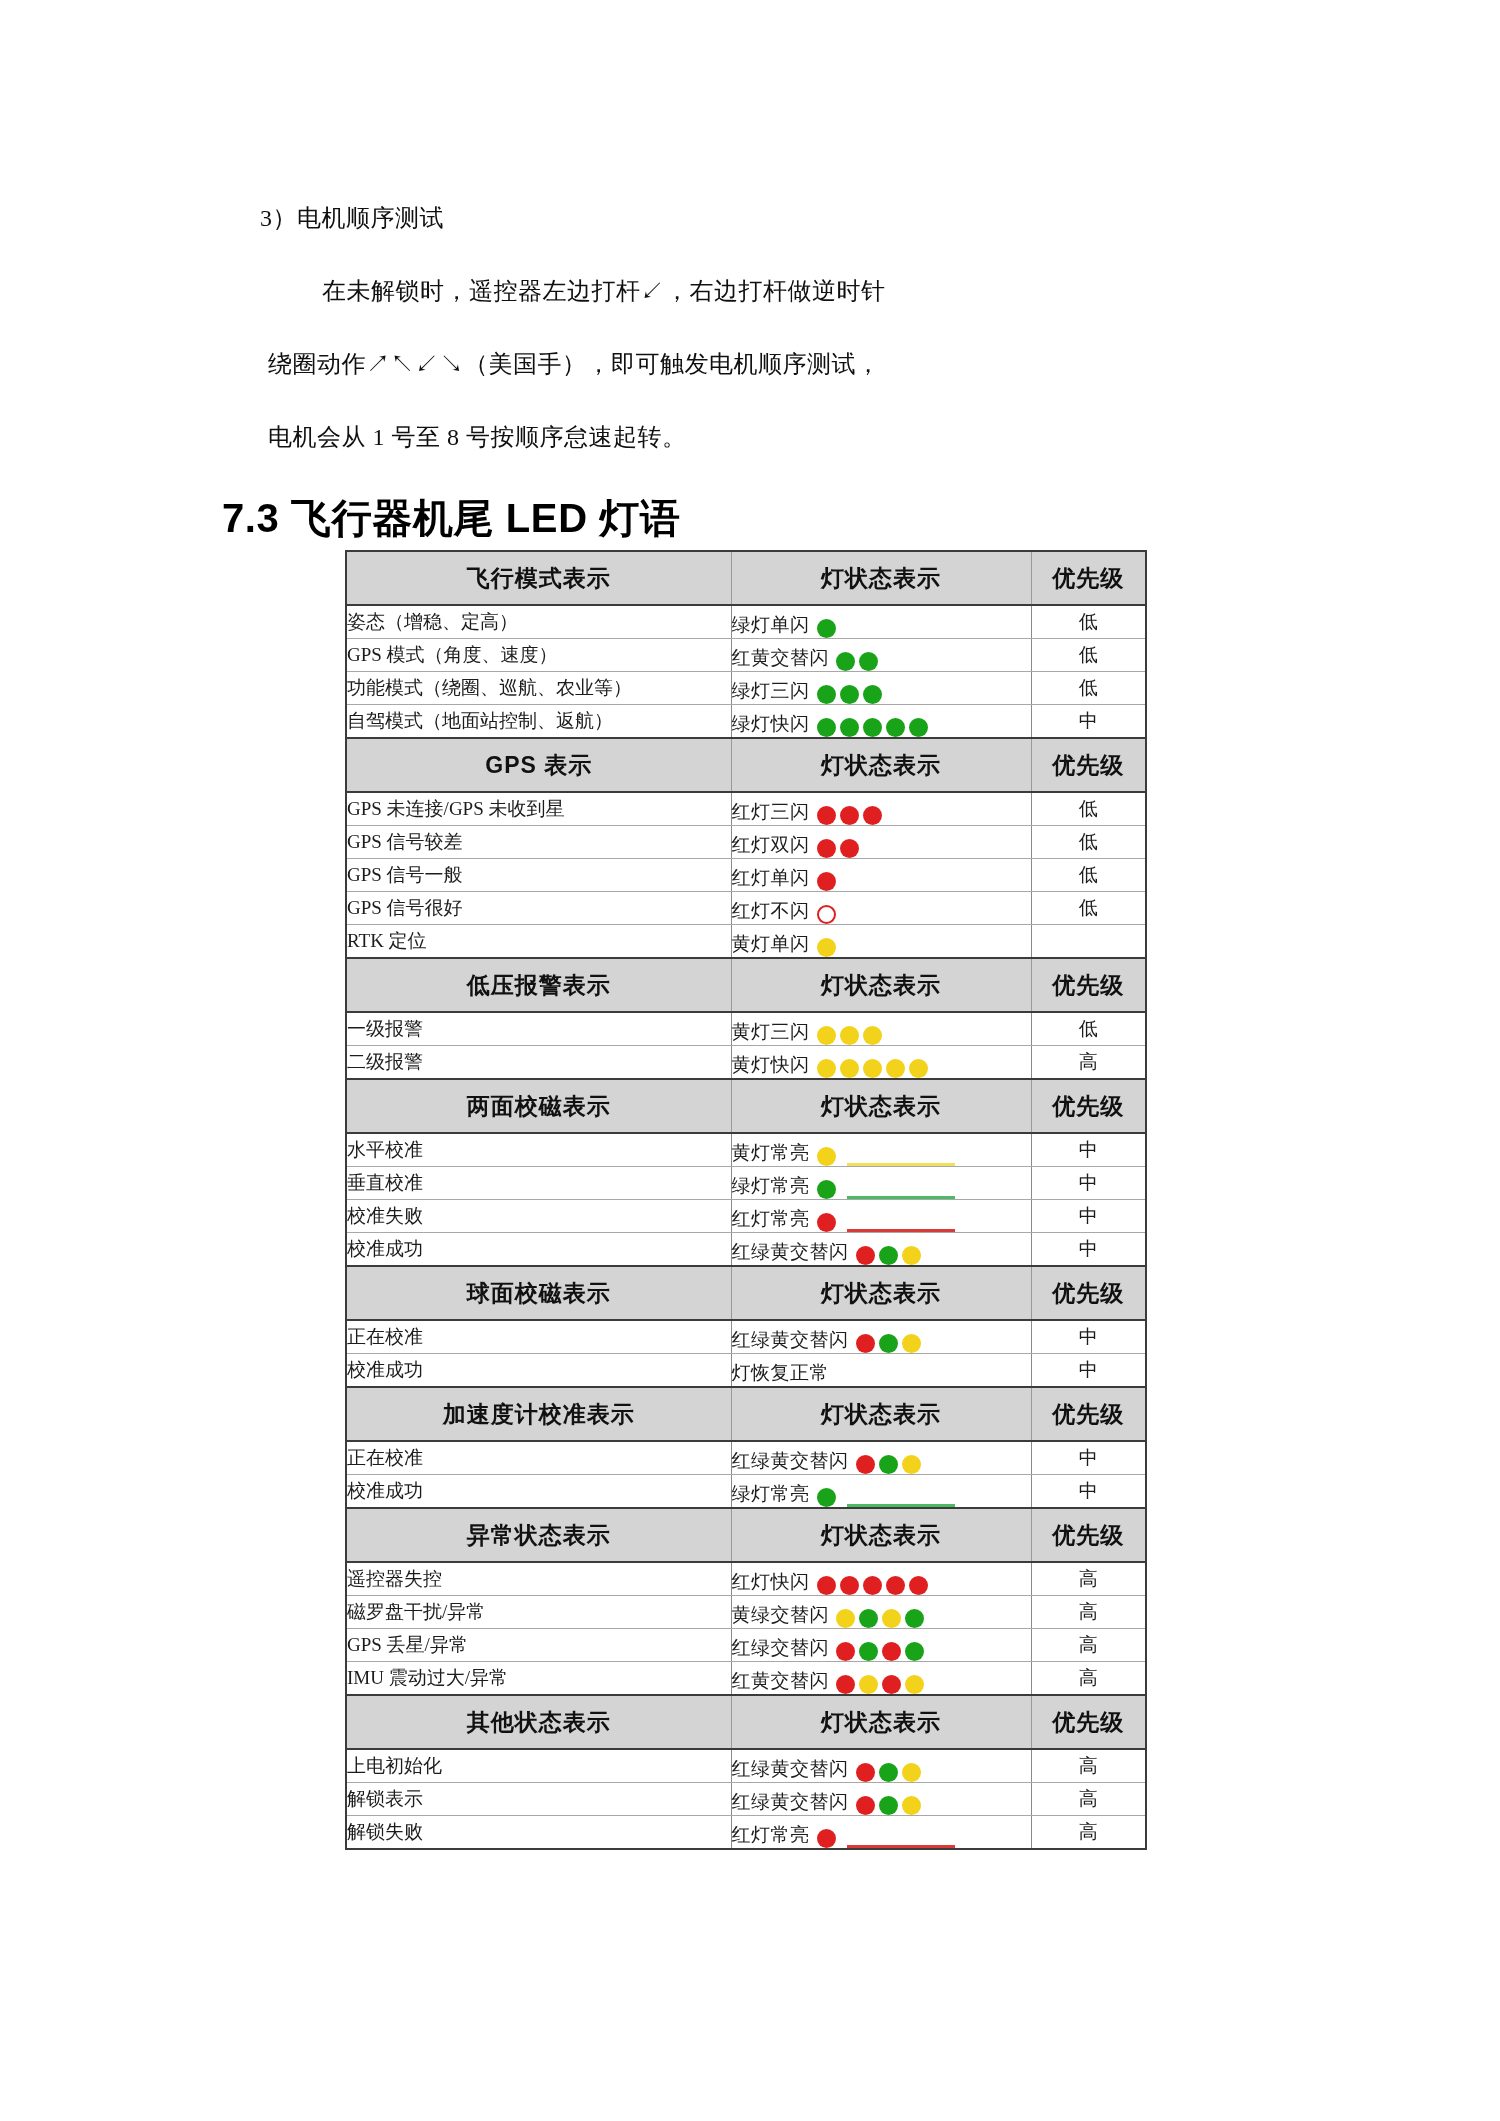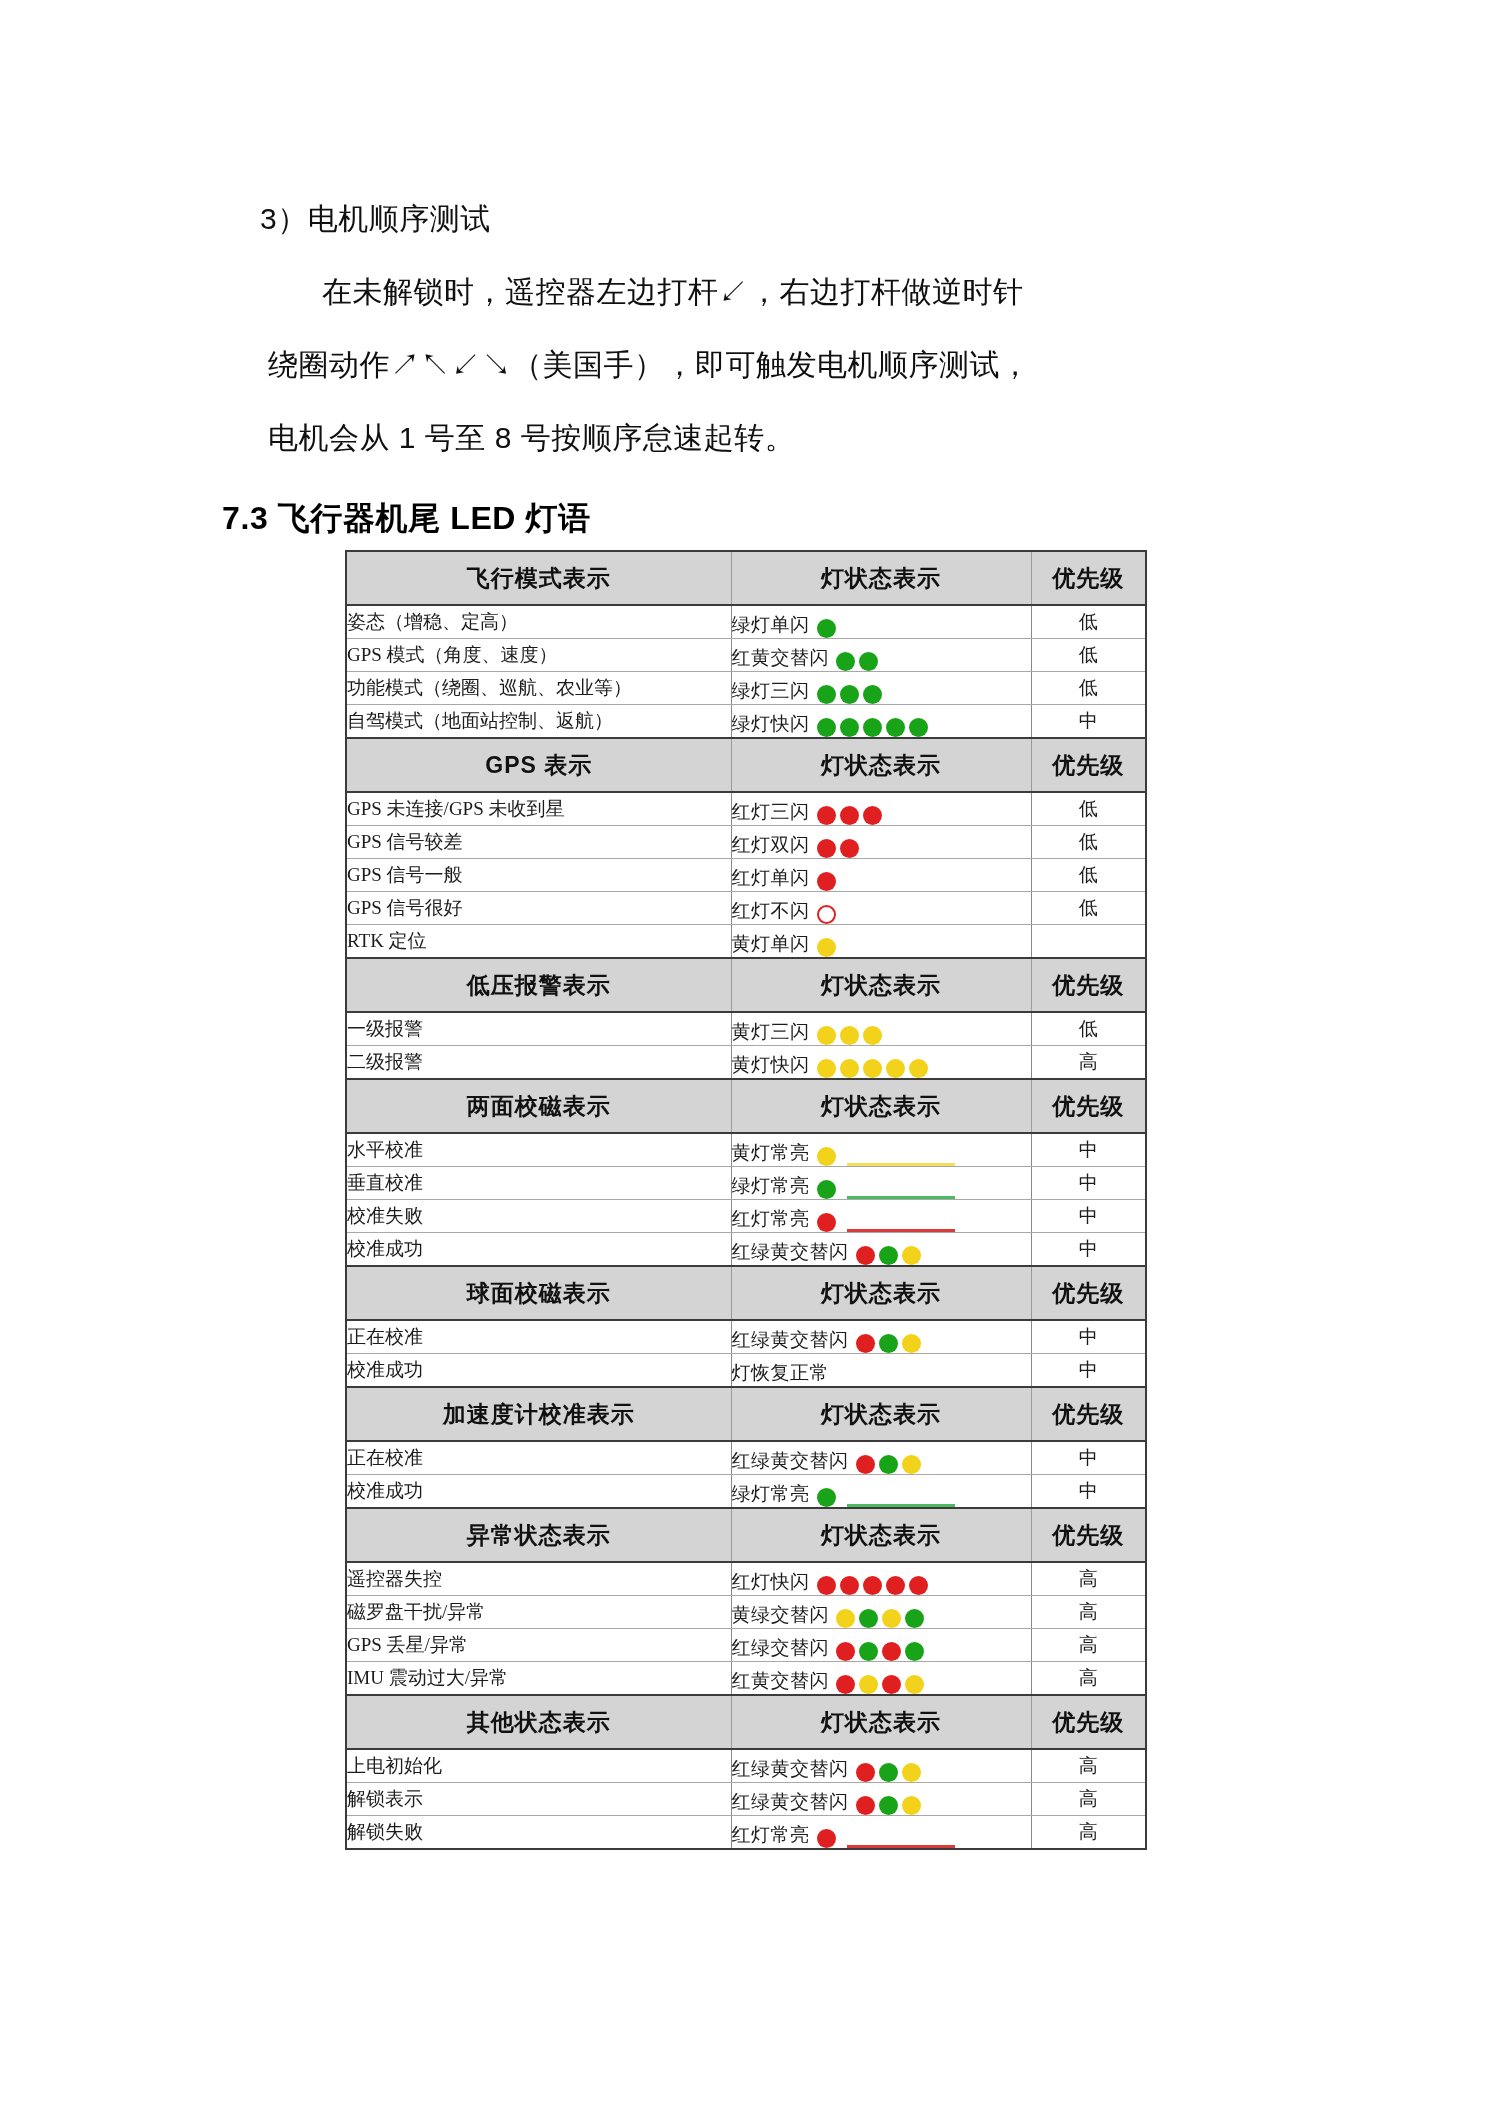--- a/index.html
+++ b/index.html
@@ -25,36 +25,36 @@
   }
 
   
   .prose {
     margin-left: 268px;
     margin-right: 200px;
     padding-top: 182px;
   }
   .prose p {
     margin: 0 0 0 0;
-    font-family: Liberation Sans, sans-serif;
-    font-size: 30px;
+    font-family: Liberation Serif, serif;
+    font-size: 24px;
     line-height: 73px;
     letter-spacing: 0.5px;
     color: #101010;
     white-space: nowrap;
   }
   .prose p.indent { text-indent: 54px; }
   .prose p.list-item { margin-left: -8px; }
 
   .sec-head {
     margin-left: 222px;
     margin-top: 22px;
     font-family: "Liberation Sans", "DejaVu Sans", sans-serif;
     font-weight: bold;
-    font-size: 32px;
+    font-size: 40px;
     line-height: 44px;
     color: #000;
     letter-spacing: 0.6px;
   }
 
   
   .tbl-wrap {
     margin-left: 345px;
     margin-top: 10px;
     width: 800px;

